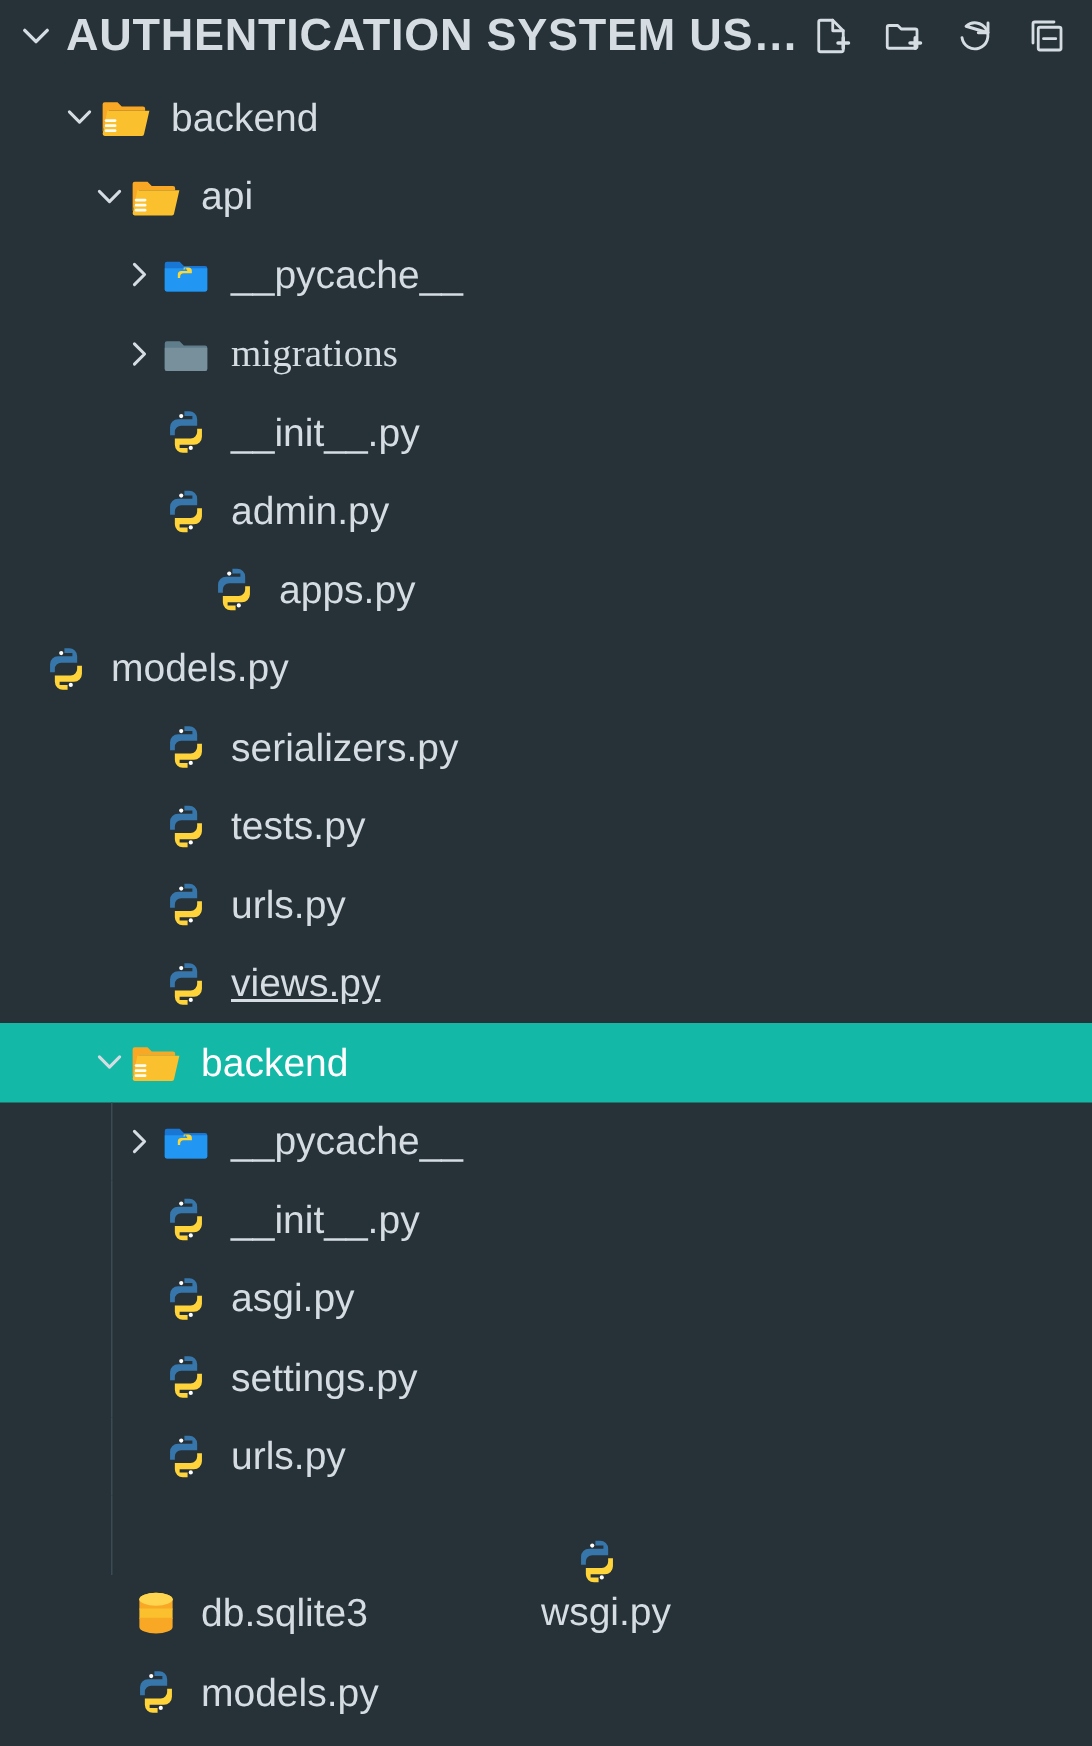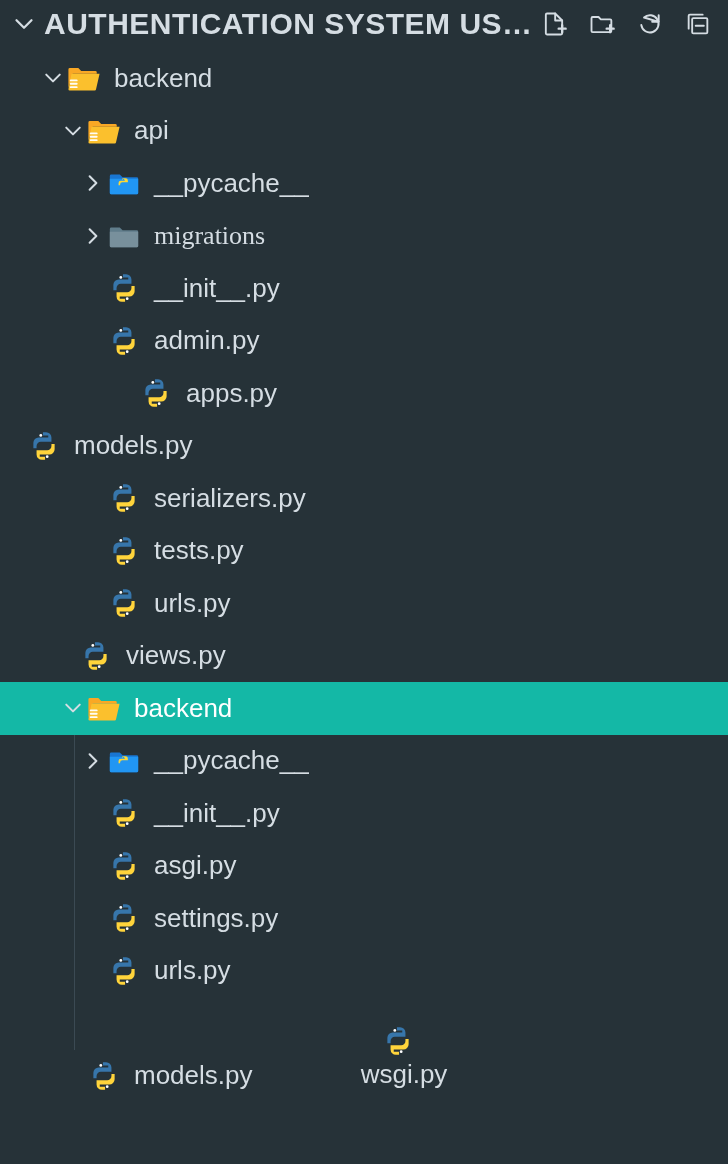--- a/index.html
+++ b/index.html
@@ -279,21 +279,21 @@
       <div class="icon">
         <svg width="34" height="34" viewBox="0 0 32 32">
           <path d="M15 3 h3 a5 5 0 0 1 5 5 v4 H13 a4 4 0 0 0 -4 4 v2 H6 v-5 a5 5 0 0 1 5 -5 h9 V6 h-5 z" fill="#3776ab"></path>
           <circle cx="13" cy="6" r="1.3" fill="#fff"></circle>
           <path d="M17 29 h-3 a5 5 0 0 1 -5 -5 v-4 h10 a4 4 0 0 0 4 -4 v-2 h3 v5 a5 5 0 0 1 -5 5 h-9 v2 h5 z" fill="#ffd43b"></path>
           <circle cx="19" cy="26" r="1.3" fill="#fff"></circle>
         </svg>
       </div>
       <div class="label">urls.py</div>
     </div>
-    <div class="row" style="padding-left: 52px;">
+    <div class="row" style="padding-left: 80px; text-decoration: underline;">
       <div class="chevron hidden"></div>
       <div class="icon">
         <svg width="34" height="34" viewBox="0 0 32 32">
           <path d="M15 3 h3 a5 5 0 0 1 5 5 v4 H13 a4 4 0 0 0 -4 4 v2 H6 v-5 a5 5 0 0 1 5 -5 h9 V6 h-5 z" fill="#3776ab"></path>
           <circle cx="13" cy="6" r="1.3" fill="#fff"></circle>
           <path d="M17 29 h-3 a5 5 0 0 1 -5 -5 v-4 h10 a4 4 0 0 0 4 -4 v-2 h3 v5 a5 5 0 0 1 -5 5 h-9 v2 h5 z" fill="#ffd43b"></path>
           <circle cx="19" cy="26" r="1.3" fill="#fff"></circle>
         </svg>
       </div>
       <div class="label">views.py</div>
@@ -395,20 +395,33 @@
           <circle cx="13" cy="6" r="1.3" fill="#fff"></circle>
           <path d="M17 29 h-3 a5 5 0 0 1 -5 -5 v-4 h10 a4 4 0 0 0 4 -4 v-2 h3 v5 a5 5 0 0 1 -5 5 h-9 v2 h5 z" fill="#ffd43b"></path>
           <circle cx="19" cy="26" r="1.3" fill="#fff"></circle>
         </svg>
       </div>
       <div class="label">wsgi.py</div>
     </div>
     <div class="row" style="padding-left: 60px;">
       <div class="chevron hidden"></div>
       <div class="icon">
+        <svg width="30" height="32" viewBox="0 0 24 26">
+          <ellipse cx="12" cy="5" rx="9" ry="3.5" fill="#fbc02d"></ellipse>
+          <path d="M3 5 v5 a9 3.5 0 0 0 18 0 V5" fill="#f9a825"></path>
+          <path d="M3 10 v5 a9 3.5 0 0 0 18 0 v-5" fill="#fbc02d"></path>
+          <path d="M3 15 v5 a9 3.5 0 0 0 18 0 v-5" fill="#f9a825"></path>
+          <ellipse cx="12" cy="5" rx="9" ry="3.5" fill="#ffd54f"></ellipse>
+        </svg>
+      </div>
+      <div class="label">db.sqlite3</div>
+    </div>
+    <div class="row" style="padding-left: 60px;">
+      <div class="chevron hidden"></div>
+      <div class="icon">
         <svg width="34" height="34" viewBox="0 0 32 32">
           <path d="M15 3 h3 a5 5 0 0 1 5 5 v4 H13 a4 4 0 0 0 -4 4 v2 H6 v-5 a5 5 0 0 1 5 -5 h9 V6 h-5 z" fill="#3776ab"></path>
           <circle cx="13" cy="6" r="1.3" fill="#fff"></circle>
           <path d="M17 29 h-3 a5 5 0 0 1 -5 -5 v-4 h10 a4 4 0 0 0 4 -4 v-2 h3 v5 a5 5 0 0 1 -5 5 h-9 v2 h5 z" fill="#ffd43b"></path>
           <circle cx="19" cy="26" r="1.3" fill="#fff"></circle>
         </svg>
       </div>
       <div class="label">models.py</div>
     </div>
   </div>

